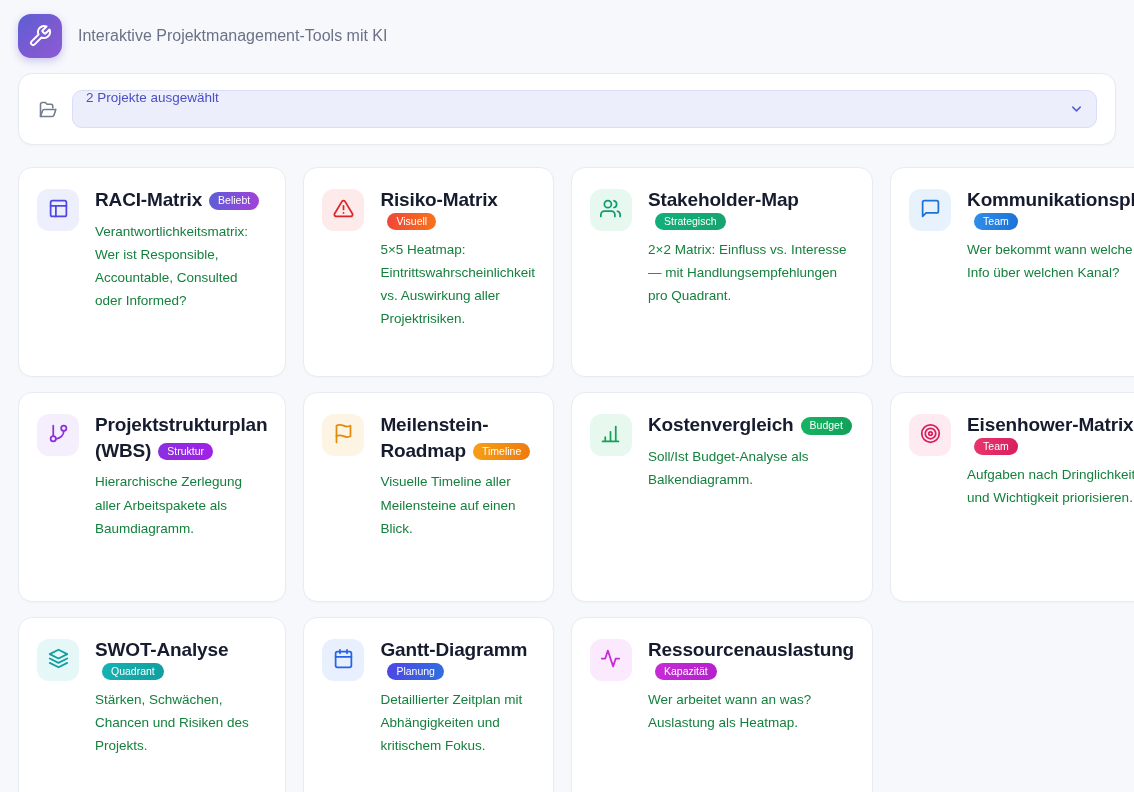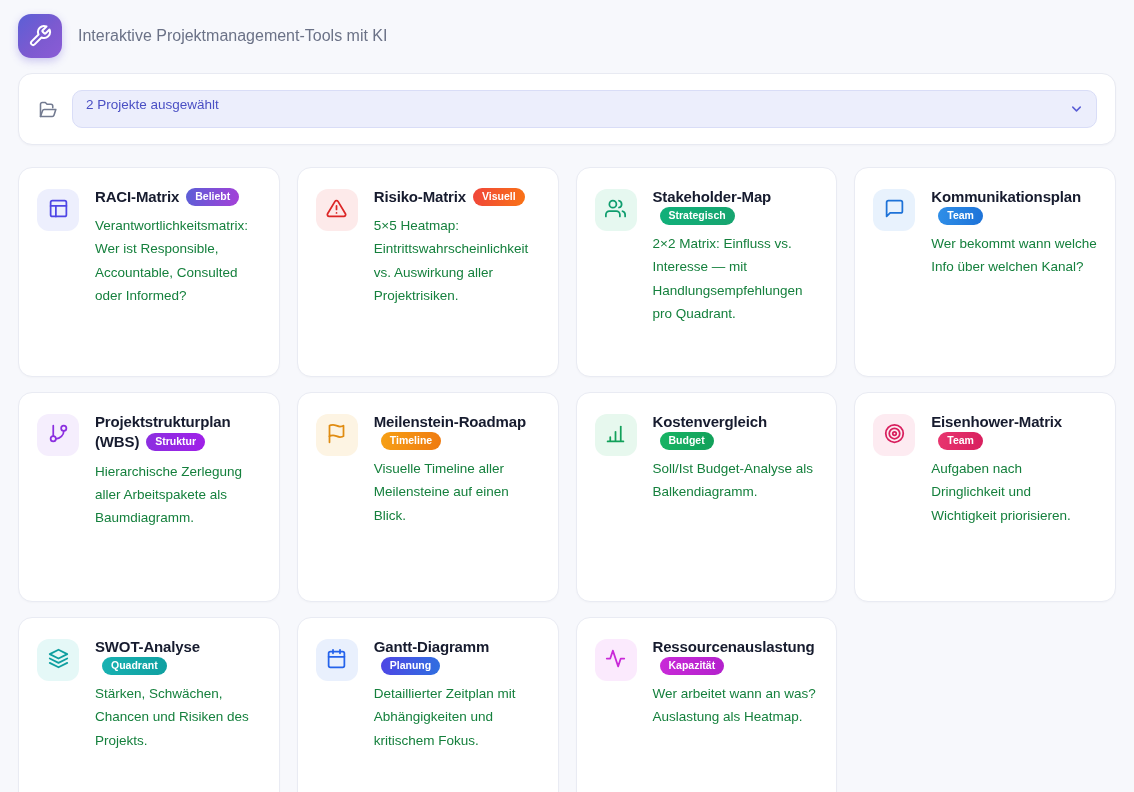--- a/index.html
+++ b/index.html
@@ -61,21 +61,21 @@
   }
   .folder-icon { flex: 0 0 auto; display: flex; align-items: center; color: #737b91; }
   .select-box {
     flex: 1 1 auto;
     position: relative;
     background: #eceefc;
     border: 1px solid #d9ddf7;
     border-radius: 10px;
     height: 38px;
     display: flex;
-    align-items: flex-end;
+    align-items: flex-start;
     padding: 0 34px 16px 13px;
     cursor: pointer;
   }
   .select-value {
     font-size: 13.5px;
     color: #4a4fc4;
     line-height: 1;
   }
   .chev {
     position: absolute;
@@ -110,35 +110,35 @@
     width: 42px; height: 42px;
     border-radius: 12px;
     flex: 0 0 auto;
     display: flex;
     align-items: center;
     justify-content: center;
     margin-top: 2px;
   }
   .card-body { flex: 1 1 auto; min-width: 0; }
   .card-title {
-    font-size: 15px;
+    font-size: 19px;
     font-weight: 700;
     color: #161b2e;
     letter-spacing: -0.15px;
     line-height: 1.35;
     display: inline;
   }
   .badge {
     display: inline-block;
     vertical-align: 2px;
     margin-left: 7px;
     padding: 3px 9px 4px 9px;
     border-radius: 999px;
     font-size: 10.5px;
-    font-weight: 700;
+    font-weight: 400;
     color: #ffffff;
     line-height: 1;
     white-space: nowrap;
   }
   .card-desc {
     margin-top: 7px;
     font-size: 13.5px;
     line-height: 1.72;
     color: #15803d;
   }

